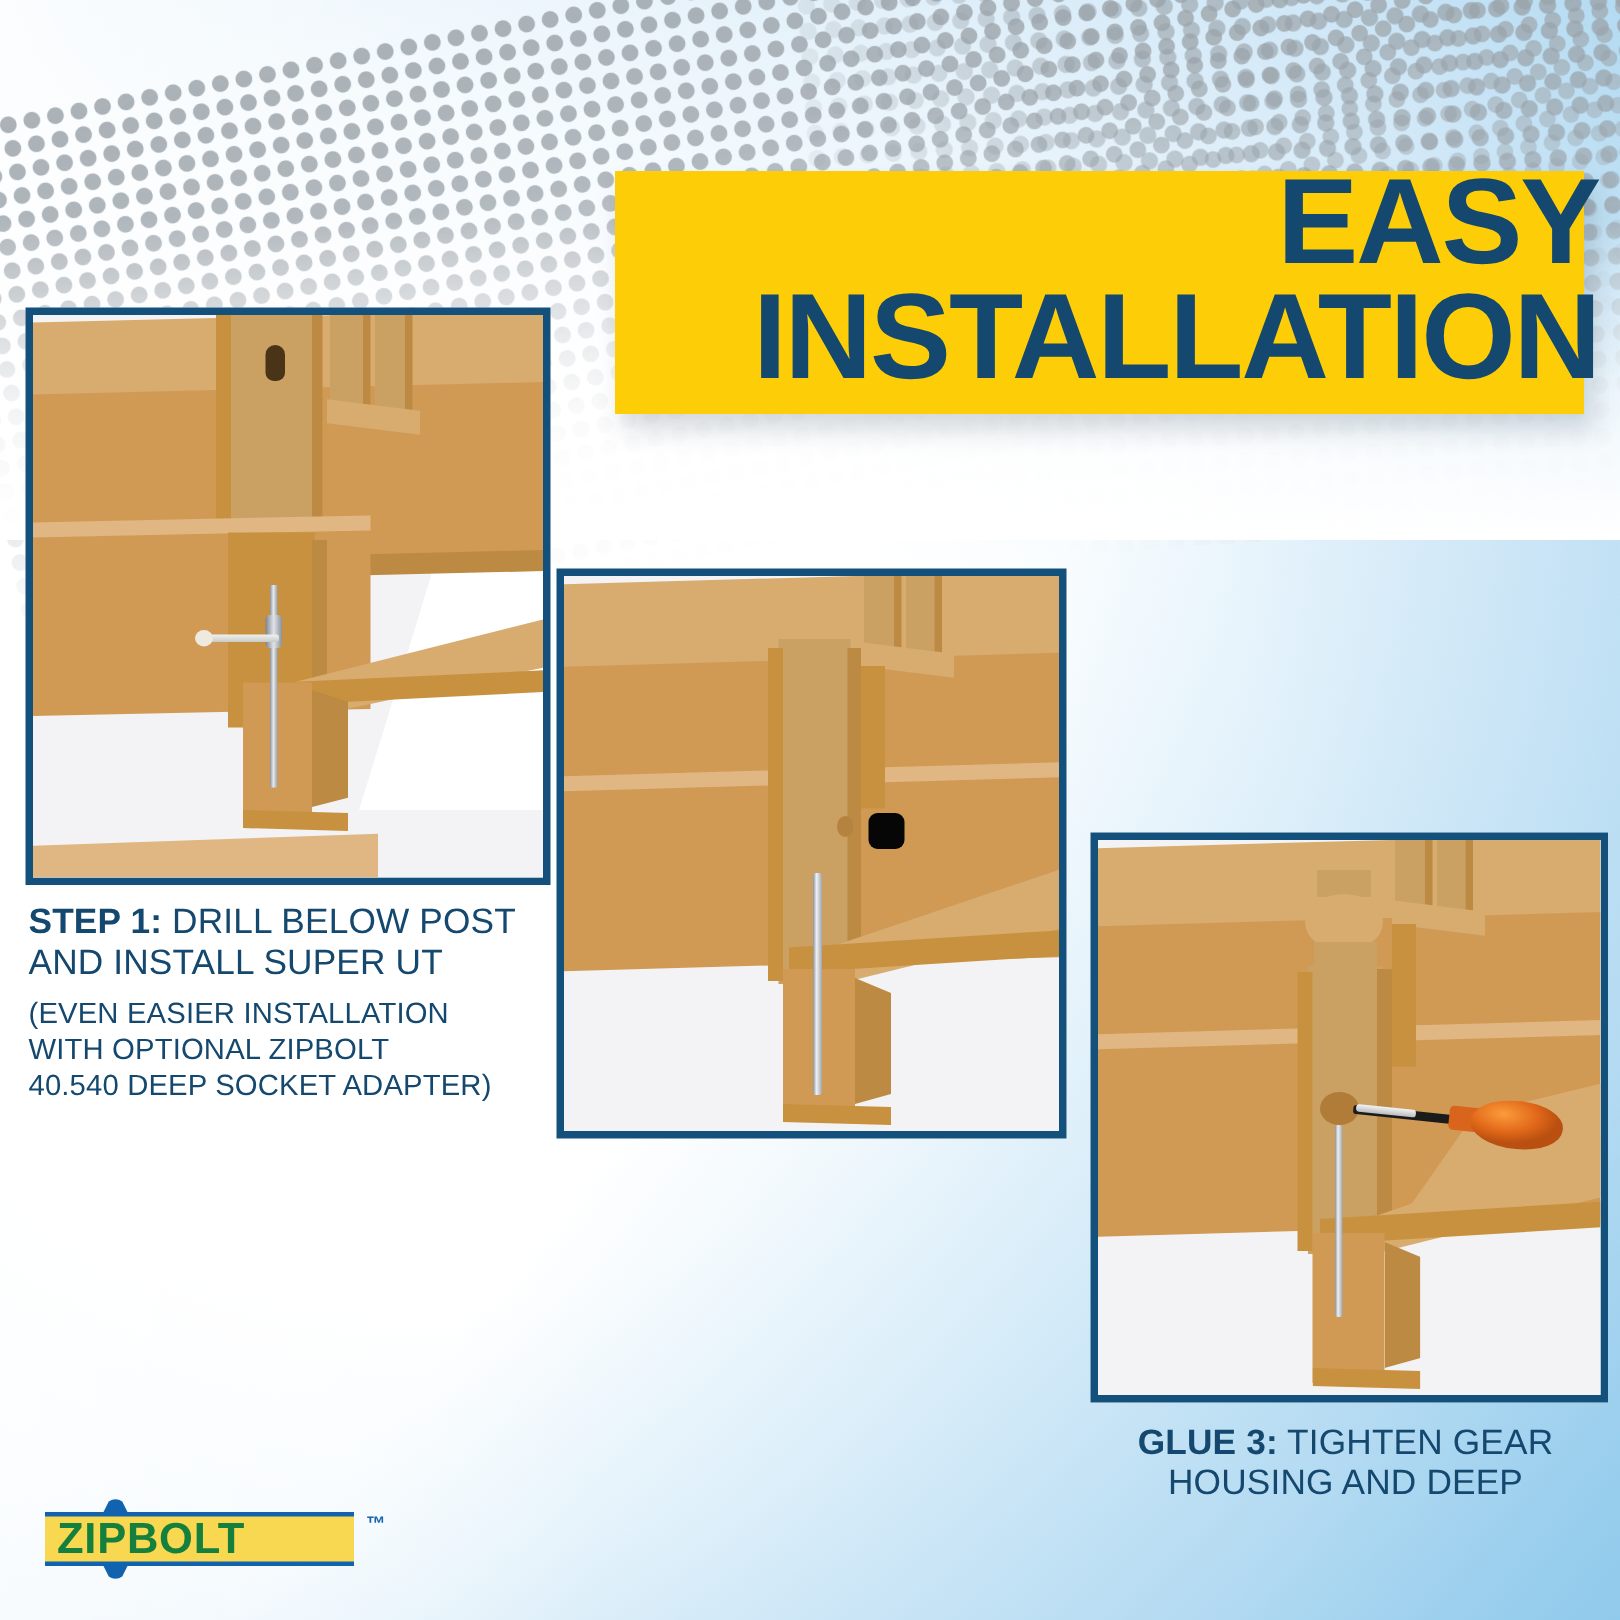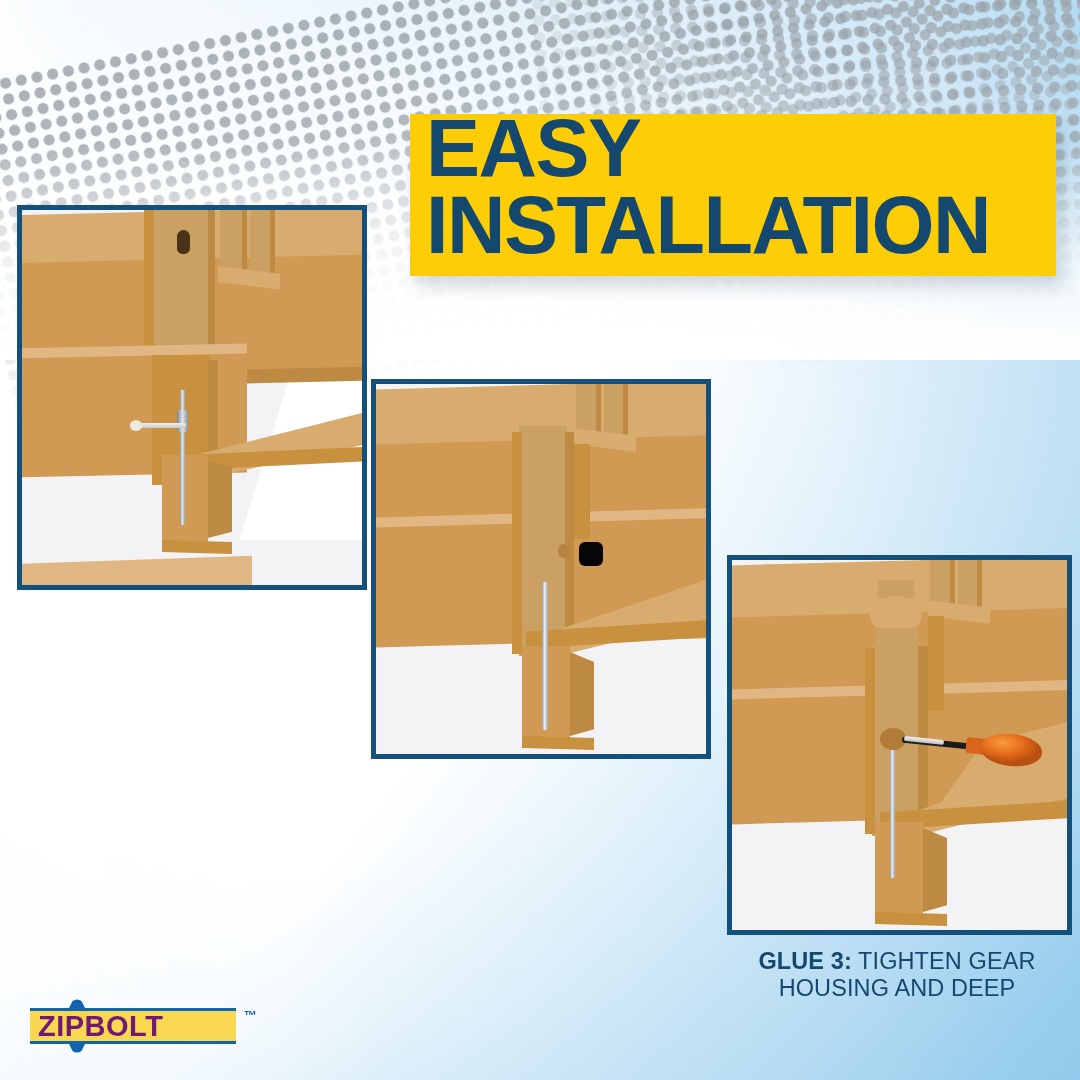--- a/index.html
+++ b/index.html
@@ -49,20 +49,21 @@
     position:absolute;left:0;top:0;width:1080px;height:360px;
     background:linear-gradient(to bottom, rgba(255,255,255,0) 40%, rgba(255,255,255,.75) 75%, #ffffff 100%);
     pointer-events:none;
   }
 
   
   .banner{
     position:absolute;left:410px;top:114px;width:646px;height:162px;
     background:#FDCE07;
     box-shadow:6px 10px 16px rgba(60,80,100,.22);
+    text-align:right;
   }
   .banner-text{
     position:absolute;left:16px;top:-4px;width:640px;
     color:#15486E;
     font-weight:bold;
     font-size:81px;
     line-height:.95;
     letter-spacing:-1.5px;
     font-family:"Liberation Sans",sans-serif;
     white-space:pre-line;
@@ -116,21 +117,21 @@
   .logo{position:absolute;left:30px;top:1000px;width:236px;height:52px;}
   .logo-bar{
     position:absolute;left:0;top:8px;width:206px;height:36px;
     background:#F7D850;
     border-top:3px solid #1163B0;
     border-bottom:3px solid #1163B0;
     box-sizing:border-box;
   }
   .logo-word{
     position:absolute;left:8px;top:10px;width:200px;height:32px;
-    color:#701a75;font-weight:bold;font-size:29px;letter-spacing:.5px;
+    color:#15803d;font-weight:bold;font-size:29px;letter-spacing:.5px;
     line-height:32px;font-family:"Liberation Sans",sans-serif;
   }
   .bolt{position:absolute;left:36px;width:22px;height:11px;}
   .bolt.top{top:-1px;}
   .bolt.bottom{top:42px;}
   .logo-tm{
     position:absolute;left:214px;top:8px;
     color:#1163B0;font-weight:bold;font-size:13px;
     font-family:"Liberation Sans",sans-serif;
   }
@@ -270,20 +271,27 @@
       <div class="sh" style="left:158px;top:190px;width:5px;height:128px;background:linear-gradient(to right,#8b9198,#eef1f3 40%,#a0a6ad);border-radius:2px;"></div>
       <div class="sh" style="left:148px;top:168px;width:26px;height:22px;background:#b07c38;border-radius:50%;"></div>
 
       <div class="sh" style="left:170px;top:180px;width:68px;height:6px;background:#1b1b1b;transform:rotate(6deg);border-radius:2px;"></div>
       <div class="sh" style="left:172px;top:178px;width:40px;height:5px;background:linear-gradient(to bottom,#f2f3f4,#b9bcbe);transform:rotate(6deg);border-radius:2px;"></div>
       <div class="sh" style="left:234px;top:178px;width:22px;height:16px;background:#d9641b;transform:rotate(6deg);border-radius:3px;"></div>
       <div class="sh" style="left:248px;top:174px;width:62px;height:32px;background:radial-gradient(60% 60% at 35% 30%,#fb9c3b,#e2691a 60%,#b94f10);transform:rotate(6deg);border-radius:50% 48% 48% 50%;"></div>
     </div>
   </div>
 
+  <div class="cap" id="caption-1">
+    <div class="cap-main"><b>STEP 1:</b><span> DRILL BELOW POST
+AND INSTALL SUPER UT</span></div>
+    <div class="cap-sub">(EVEN EASIER INSTALLATION
+WITH OPTIONAL ZIPBOLT
+40.540 DEEP SOCKET ADAPTER)</div>
+  </div>
 
 
   <div class="cap" id="caption-3">
     <div class="cap-main"><b>GLUE 3:</b><span> TIGHTEN GEAR
 HOUSING AND DEEP</span></div>
   </div>
 
   <div class="logo">
     <div class="logo-bar"></div>
     <svg class="bolt top" viewBox="0 0 22 11">

